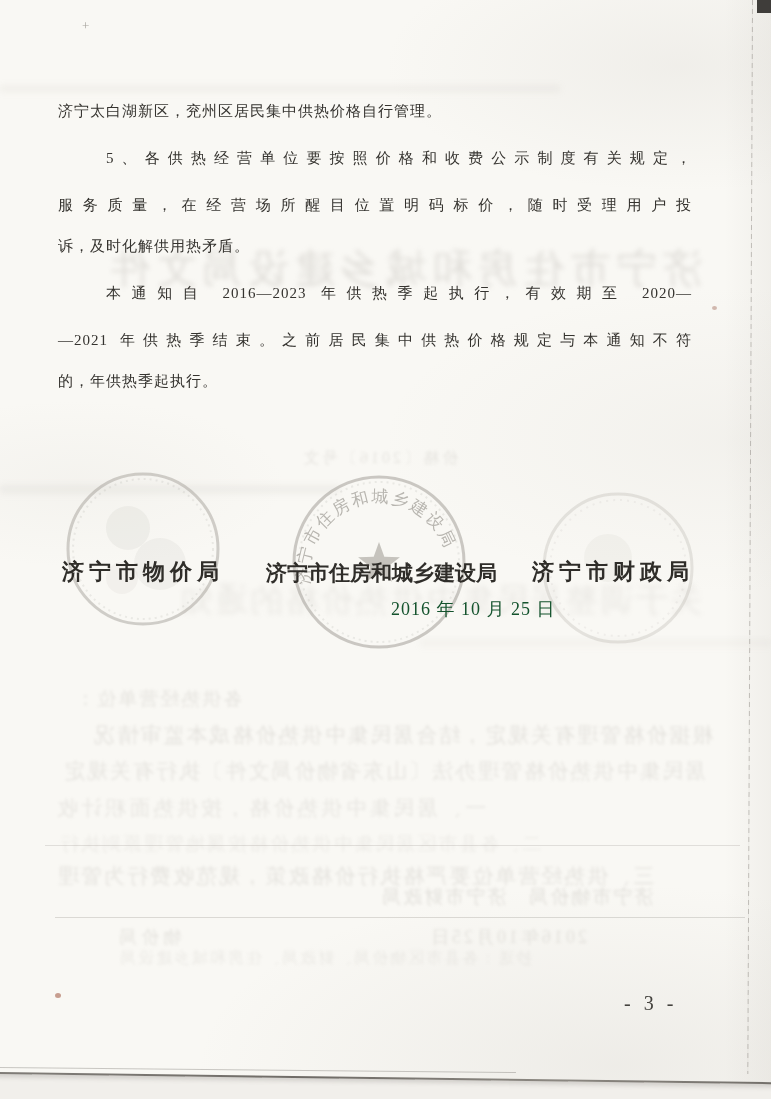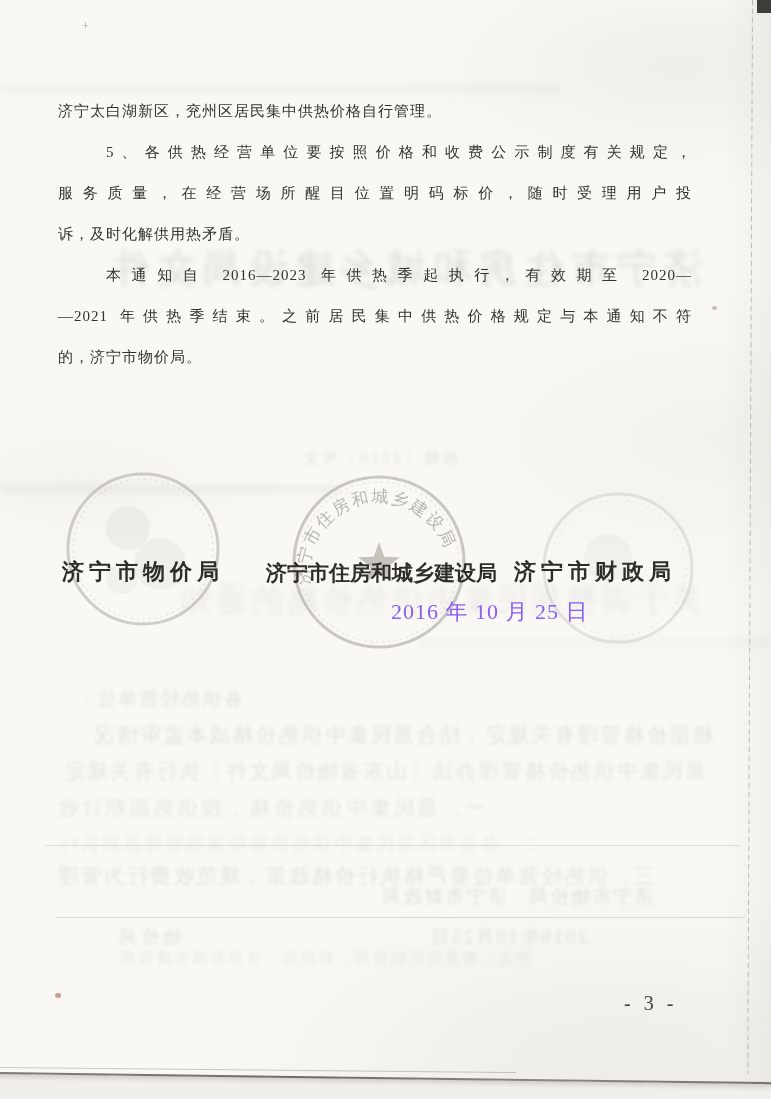--- a/index.html
+++ b/index.html
@@ -20,29 +20,29 @@
       linear-gradient(to left, rgba(180,175,168,.12), transparent 6%);
   }
   .crease{position:absolute;pointer-events:none;filter:blur(3px);}
   .c1{top:86px;left:0;width:560px;height:8px;background:linear-gradient(rgba(175,170,162,.18),transparent);}
   .c2{top:486px;left:0;width:340px;height:10px;background:linear-gradient(rgba(175,170,162,.20),transparent);}
   .c3{top:640px;left:420px;width:351px;height:9px;background:linear-gradient(rgba(175,170,162,.12),transparent);}
 
   
   #body-lines{position:absolute;left:58px;top:102px;width:634px;color:#35332f;}
   .bline{height:41px;font-size:15px;letter-spacing:1px;white-space:nowrap;}
-  .bline.full{white-space:normal;text-align:justify;text-align-last:justify;}
+  .bline.full{white-space:normal;text-align:justify;text-align-last:justify;margin-top:6px;}
   .bline.indent{padding-left:48px;}
 
   
   .sig{position:absolute;top:557px;font-size:22px;font-weight:700;color:#2f2d29;white-space:nowrap;}
   #sig1{left:62px;letter-spacing:5px;}
   #sig2{left:266px;letter-spacing:0px;font-weight:700;font-family:"Liberation Sans","DejaVu Sans",sans-serif;font-size:21px;top:559px;}
-  #sig3{left:514px;letter-spacing:5px;text-align:right;}
-  #date-line{position:absolute;left:391px;top:597px;font-size:22px;font-weight:500;color:#8b5cf6;letter-spacing:1px;white-space:nowrap;}
+  #sig3{left:532px;letter-spacing:5px;text-align:right;}
+  #date-line{position:absolute;left:391px;top:597px;font-size:18px;font-weight:500;color:#14532d;letter-spacing:1px;white-space:nowrap;}
 
   
   #page-number{position:absolute;left:624px;top:992px;font-size:20px;letter-spacing:4px;color:#44423e;white-space:nowrap;}
 
   
   .stamp{position:absolute;filter:blur(.7px);pointer-events:none;}
 
   
   .ghost{
     position:absolute;color:#b7b3ad;transform:scaleX(-1);
@@ -130,21 +130,21 @@
     <circle cx="70" cy="70" r="24" fill="rgba(160,155,148,.07)"></circle>
   </svg>
 
   <div id="body-lines">
       <div class="bline">济宁太白湖新区，兖州区居民集中供热价格自行管理。</div>
       <div class="bline indent full">5、各供热经营单位要按照价格和收费公示制度有关规定，</div>
       <div class="bline full">服务质量，在经营场所醒目位置明码标价，随时受理用户投</div>
       <div class="bline">诉，及时化解供用热矛盾。</div>
       <div class="bline indent full">本通知自 2016—2023 年供热季起执行，有效期至 2020—</div>
       <div class="bline full">—2021 年供热季结束。之前居民集中供热价格规定与本通知不符</div>
-      <div class="bline">的，济宁市物价局。</div>
+      <div class="bline">的，年供热季起执行。</div>
     </div>
 
   <span class="sig" id="sig1">济宁市物价局</span>
   <span class="sig" id="sig2">济宁市住房和城乡建设局</span>
   <span class="sig" id="sig3">济宁市财政局</span>
   <div id="date-line">2016 年 10 月 25 日</div>
 
   <div id="page-number">- 3 -</div>
 
   <div id="plus-mark">+</div>

